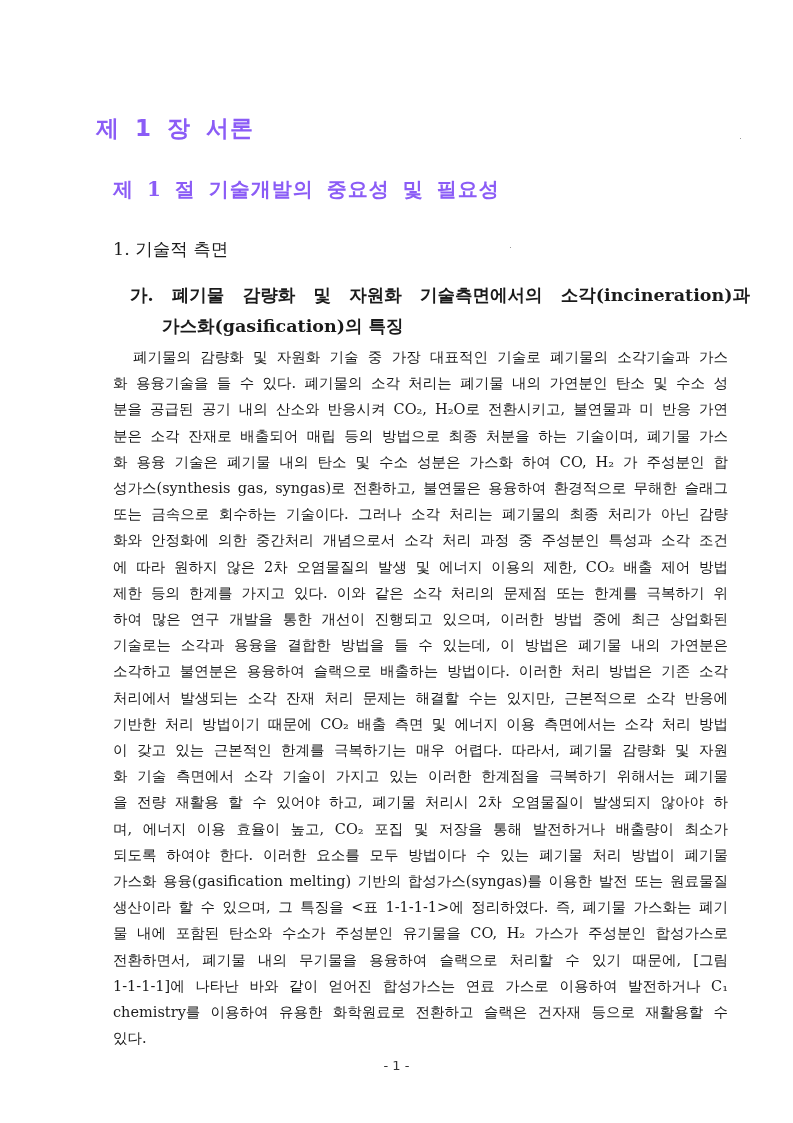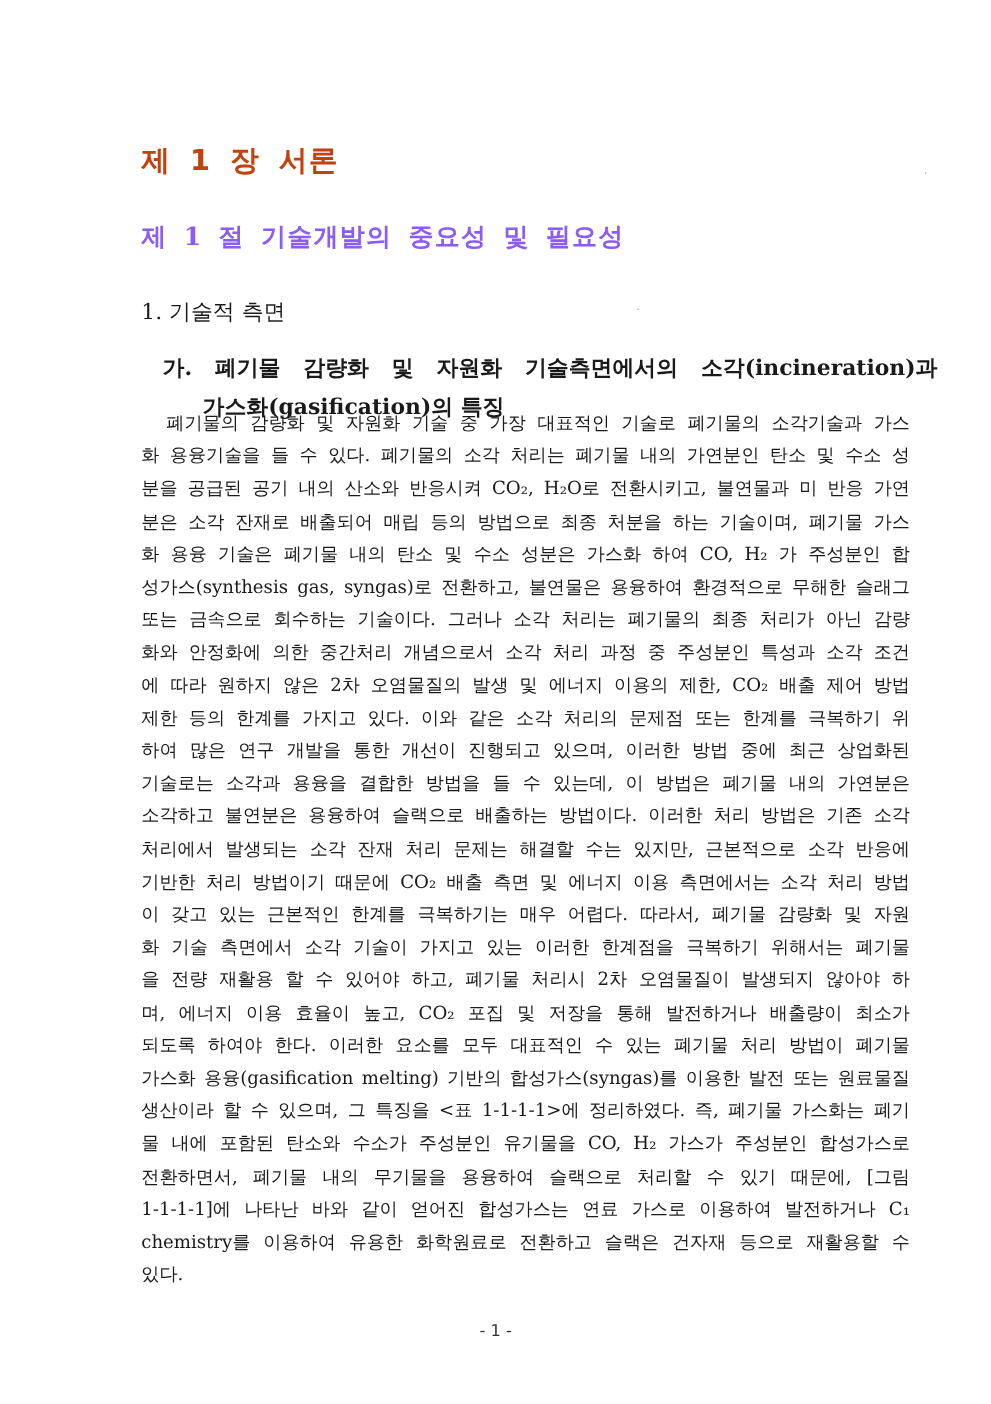--- a/index.html
+++ b/index.html
@@ -16,29 +16,29 @@
       font-family: "DejaVu Serif", "Liberation Serif", serif;
     }
     .page {
       position: absolute;
       left: 0; top: 0;
       width: 793px;
       height: 1123px;
     }
     .chapter-title {
       position: absolute;
-      left: 113px;
+      left: 96px;
       top: 113px;
       font-family: "DejaVu Sans", "Liberation Sans", sans-serif;
       font-weight: bold;
       font-size: 23px;
       letter-spacing: 1px;
       word-spacing: 6px;
       margin: 0;
-      color: #c2410c;
+      color: #8b5cf6;
     }
     .section-title {
       position: absolute;
       left: 113px;
       top: 176px;
       font-family: "DejaVu Serif", "Liberation Serif", serif;
       font-weight: bold;
       font-size: 20px;
       letter-spacing: 1px;
       word-spacing: 5px;
@@ -68,21 +68,21 @@
       padding-left: 32px;
     }
     .item-title .line1 {
       display: block;
       text-align: justify;
       text-align-last: justify;
     }
     .body-text {
       position: absolute;
       left: 113px;
-      top: 326px;
+      top: 344px;
       width: 615px;
       font-size: 14.5px;
       line-height: 26.2px;
       margin: 0;
     }
     .body-text .ln {
       display: block;
       text-align: justify;
       text-align-last: justify;
       white-space: nowrap;
@@ -138,21 +138,21 @@
     <span class="ln">제한 등의 한계를 가지고 있다. 이와 같은 소각 처리의 문제점 또는 한계를 극복하기 위</span>
     <span class="ln">하여 많은 연구 개발을 통한 개선이 진행되고 있으며, 이러한 방법 중에 최근 상업화된</span>
     <span class="ln">기술로는 소각과 용융을 결합한 방법을 들 수 있는데, 이 방법은 폐기물 내의 가연분은</span>
     <span class="ln">소각하고 불연분은 용융하여 슬랙으로 배출하는 방법이다. 이러한 처리 방법은 기존 소각</span>
     <span class="ln">처리에서 발생되는 소각 잔재 처리 문제는 해결할 수는 있지만, 근본적으로 소각 반응에</span>
     <span class="ln">기반한 처리 방법이기 때문에 CO₂ 배출 측면 및 에너지 이용 측면에서는 소각 처리 방법</span>
     <span class="ln">이 갖고 있는 근본적인 한계를 극복하기는 매우 어렵다. 따라서, 폐기물 감량화 및 자원</span>
     <span class="ln">화 기술 측면에서 소각 기술이 가지고 있는 이러한 한계점을 극복하기 위해서는 폐기물</span>
     <span class="ln">을 전량 재활용 할 수 있어야 하고, 폐기물 처리시 2차 오염물질이 발생되지 않아야 하</span>
     <span class="ln">며, 에너지 이용 효율이 높고, CO₂ 포집 및 저장을 통해 발전하거나 배출량이 최소가</span>
-    <span class="ln">되도록 하여야 한다. 이러한 요소를 모두 대표적인 수 있는 폐기물 처리 방법이 폐기물</span>
+    <span class="ln">되도록 하여야 한다. 이러한 요소를 모두 방법이다 수 있는 폐기물 처리 방법이 폐기물</span>
     <span class="ln">가스화 용융(gasification melting) 기반의 합성가스(syngas)를 이용한 발전 또는 원료물질</span>
     <span class="ln">생산이라 할 수 있으며, 그 특징을 &lt;표 1-1-1-1&gt;에 정리하였다. 즉, 폐기물 가스화는 폐기</span>
     <span class="ln">물 내에 포함된 탄소와 수소가 주성분인 유기물을 CO, H₂ 가스가 주성분인 합성가스로</span>
     <span class="ln">전환하면서, 폐기물 내의 무기물을 용융하여 슬랙으로 처리할 수 있기 때문에, [그림</span>
     <span class="ln">1-1-1-1]에 나타난 바와 같이 얻어진 합성가스는 연료 가스로 이용하여 발전하거나 C₁</span>
     <span class="ln">chemistry를 이용하여 유용한 화학원료로 전환하고 슬랙은 건자재 등으로 재활용할 수</span>
     <span class="ln last">있다.</span>
   </p>
 
   <div class="page-number">- 1 -</div>

